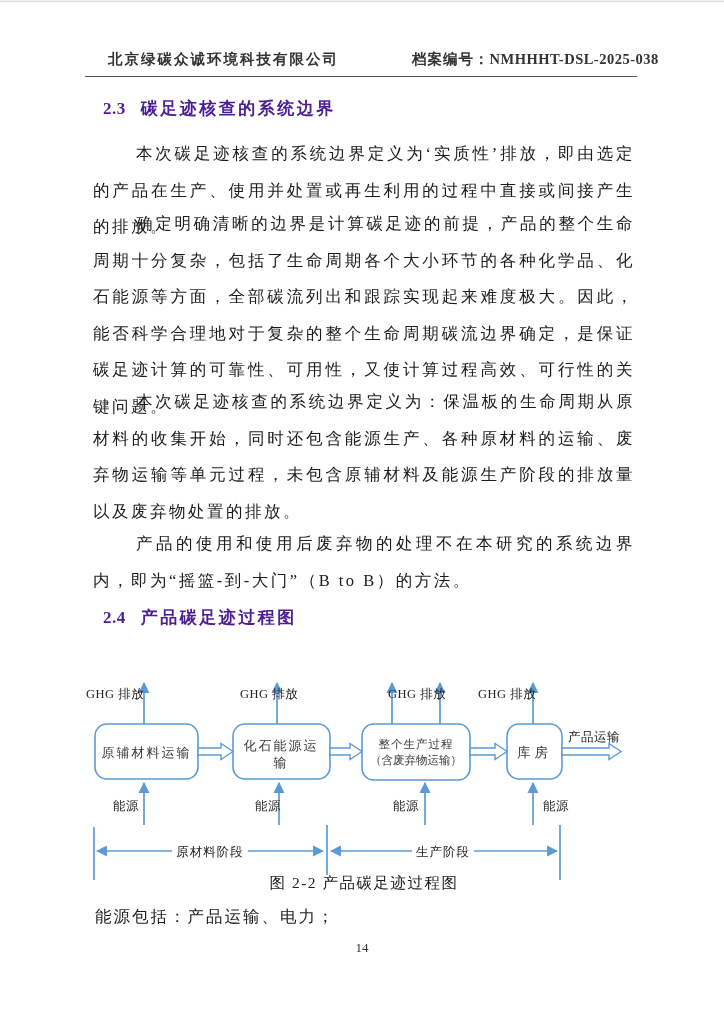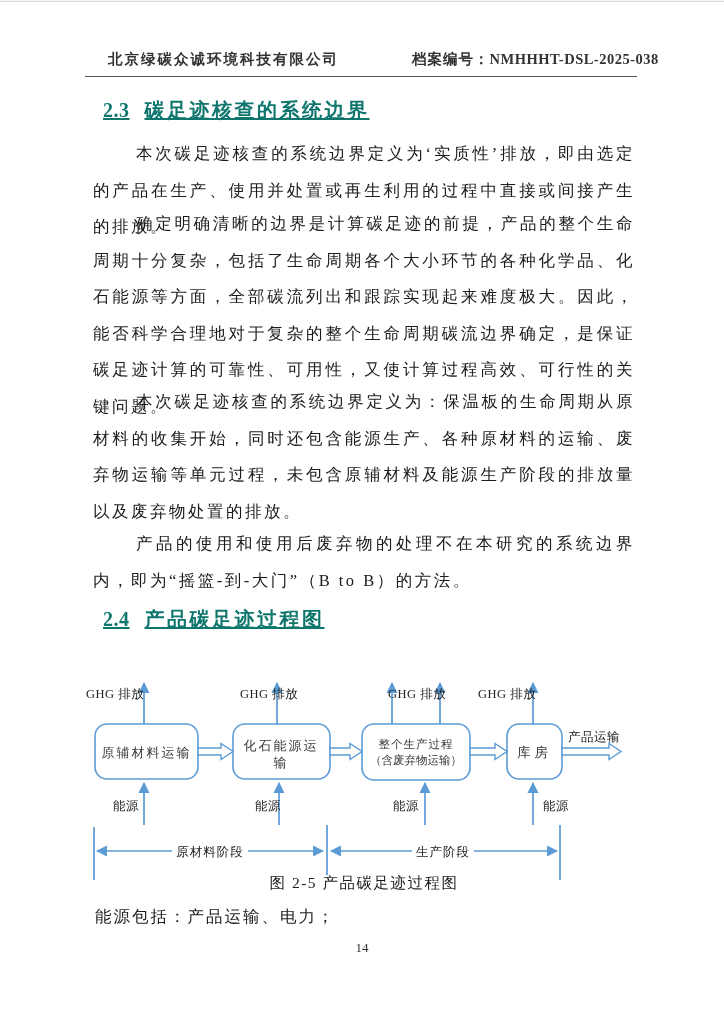--- a/index.html
+++ b/index.html
@@ -9,21 +9,21 @@
     background:#ffffff; outline:1px solid #dcdcdc; overflow:hidden;
     font-family:"Liberation Serif","DejaVu Serif",serif; color:var(--ink);
   }
   
   .hdr-left { position:absolute; left:108px; top:48px; font-size:14.5px; font-weight:bold; letter-spacing:2px; color:#333; }
   .hdr-right { position:absolute; left:412px; top:48px; font-size:14.5px; color:#333; }
   .hdr-right .lbl { font-weight:bold; letter-spacing:1px; }
   .hdr-right .num { font-weight:bold; letter-spacing:0.5px; }
   .hdr-rule { position:absolute; left:85px; top:74px; width:552px; height:0; border-top:1.6px solid #555; }
   
-  .heading { position:absolute; left:103px; width:540px; font-size:20px; font-weight:bold; letter-spacing:2.5px; color:#0f766e;text-decoration:underline; }
+  .heading { position:absolute; left:103px; width:540px; font-size:17px; font-weight:bold; letter-spacing:2.5px; color:#4c1d95; }
   .heading .hnum { margin-right:15px; letter-spacing:0.5px; }
   .body-p {
     position:absolute; left:93px; width:542px; margin:0;
     font-size:16.5px; line-height:36.6px; letter-spacing:2.5px;
     text-align:justify; text-justify:inter-character; color:#1c1c1c;
   }
   .body-p.indent { text-indent:43px; }
   
   .diagram { position:absolute; left:80px; top:668px; }
   .dline { stroke:var(--accent); stroke-width:1.7; fill:none; }
@@ -114,17 +114,17 @@
 
     <line class="dline" x1="92" y1="181" x2="17" y2="181" marker-end="url(#ah)"></line>
     <line class="dline" x1="168" y1="181" x2="243" y2="181" marker-end="url(#ah)"></line>
     <line class="dline" x1="332" y1="181" x2="251" y2="181" marker-end="url(#ah)"></line>
     <line class="dline" x1="394" y1="181" x2="477" y2="181" marker-end="url(#ah)"></line>
 
     <text class="dstage" x="130" y="185.5" text-anchor="middle">原材料阶段</text>
     <text class="dstage" x="363" y="185.5" text-anchor="middle">生产阶段</text>
   </svg>
 
-  <div class="caption">图 2-5 产品碳足迹过程图</div>
+  <div class="caption">图 2-2 产品碳足迹过程图</div>
   <div class="note">能源包括：产品运输、电力；</div>
   <div class="pagenum">14</div>
 
 </div>
 
 </body></html>

